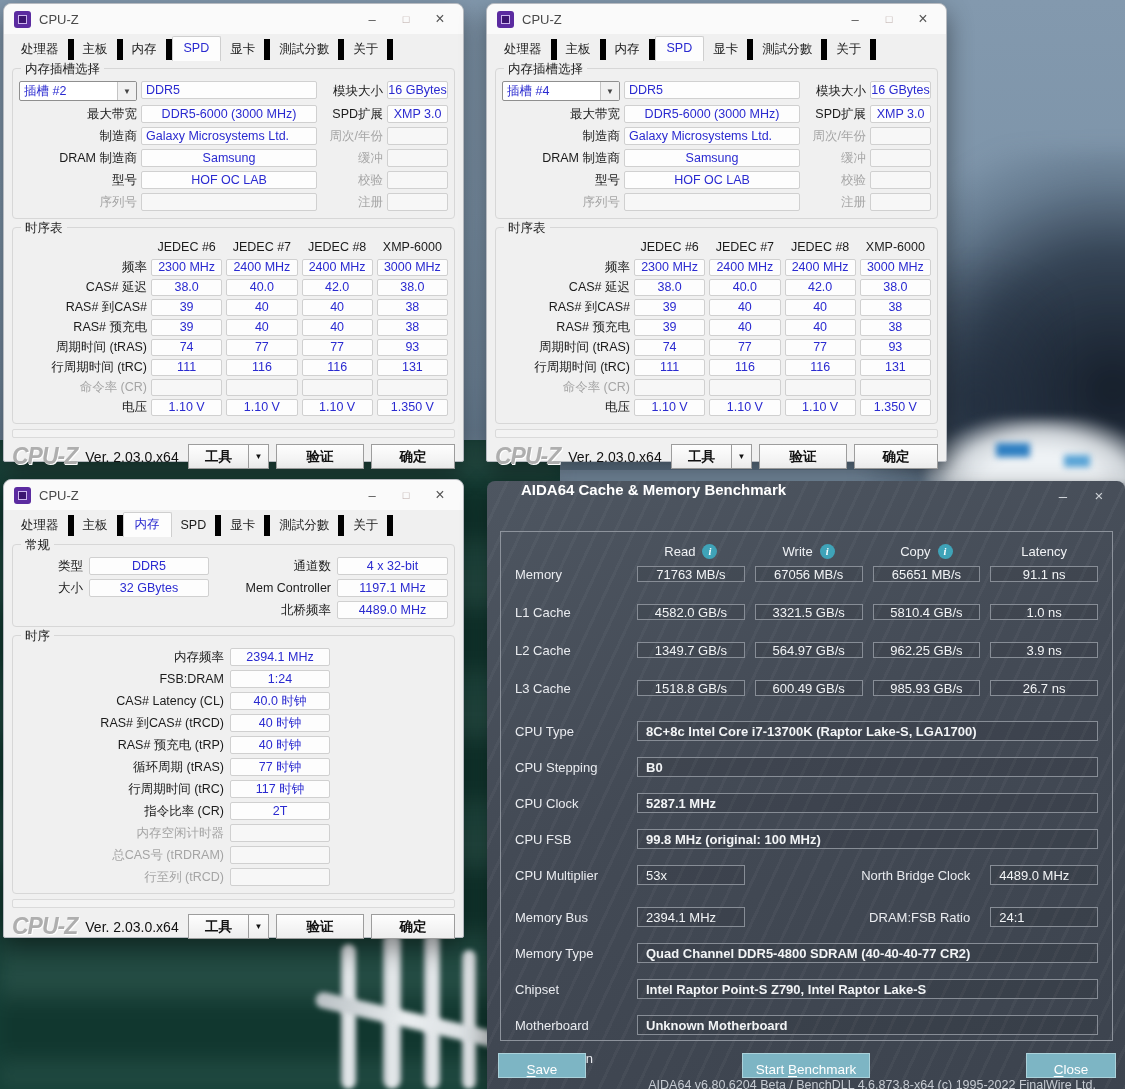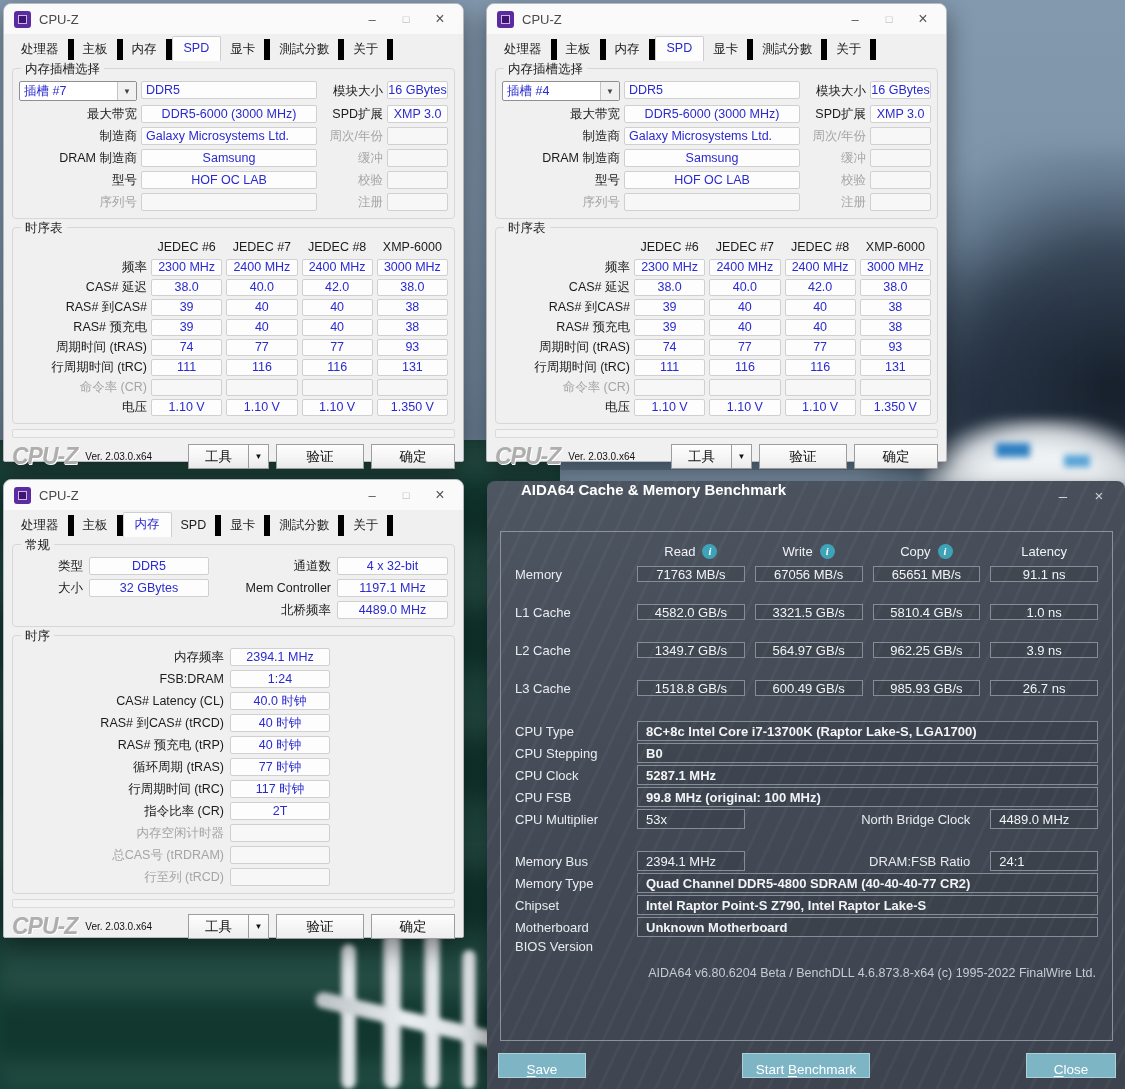--- a/index.html
+++ b/index.html
@@ -60,22 +60,22 @@
   .spd-grid { display:grid; grid-template-columns:118px 176px 62px 1fr; column-gap:4px; row-gap:4px; }
   .combo { display:flex; height:20px; border:1px solid #8f8f8f; background:#fff; border-radius:2px; overflow:hidden; }
   .combo-text { flex:1; color:#2a2ad0; padding:2px 4px; line-height:15px; white-space:nowrap; }
   .combo-btn { width:19px; border-left:1px solid #c4c4c4; background:#f1f1f1; display:flex; align-items:center; justify-content:center; font-size:8px; color:#444; }
   .tim-grid { display:grid; grid-template-columns:128px repeat(4,1fr); column-gap:4px; row-gap:3px; align-items:center; }
   .tim-head { text-align:center; white-space:nowrap; padding-bottom:2px; }
   .tbox { height:17px; line-height:15px; }
   .status { height:9px; border:1px solid #dadada; border-radius:2px; margin:5px 8px 0; background:#f3f3f3; }
   .cz-footer { display:flex; align-items:center; padding:5px 8px 0; gap:8px; }
   .cz-logo { font-style:italic; font-weight:bold; font-size:23px; letter-spacing:-1px; color:#aeaeae; text-shadow:1px 1px 0 #fff; }
-  .cz-ver { font-size:10px; color:#111; white-space:nowrap; }
-  .btnrow { display:flex; margin-left:auto; align-items:center; gap:7px; }
+  .cz-ver { font-size:14px; color:#111; white-space:nowrap; }
+  .btnrow { display:flex; margin-left:auto; align-items:center; gap:7px;font-weight:bold; }
   .wbtn { height:25px; background:linear-gradient(#fefefe,#ededed); border:1px solid #9d9d9d; display:flex; align-items:center; justify-content:center; font-size:13.5px; color:#111; white-space:nowrap; }
   .wbtn.tools { width:60px; border-right:none; }
   .wbtn.arrow { width:21px; font-size:8px; }
   .wbtn.validate { width:88px; }
   .wbtn.ok { width:84px; }
   .gen-grid { display:grid; grid-template-columns:64px 120px 116px 1fr; column-gap:6px; row-gap:4px; }
   .mtim-grid { display:grid; grid-template-columns:205px 100px 1fr; column-gap:6px; row-gap:4px; }
 
   
   .aida { left:487px; top:481px; width:638px; height:608px; color:#fff; border-radius:8px 8px 0 0;
@@ -87,21 +87,21 @@
   .ai-title { font-weight:bold; font-size:15px; flex:1; color:#fff; }
   .ai-ctrl { width:36px; height:28px; display:flex; align-items:center; justify-content:center; color:#cfd3d8; font-size:15px; }
   .ai-box { position:absolute; left:13px; top:50px; width:613px; height:510px; border:1px solid #8d939c; padding:12px 14px 0; }
   .bgrid { display:grid; grid-template-columns:112px repeat(4,1fr); column-gap:10px; align-items:center; }
   .bhead { display:flex; align-items:center; justify-content:center; gap:7px; color:#f0f2f5; }
   .info-i { width:15px; height:15px; border-radius:50%; background:#3fa3b8; color:#fff; font-size:10.5px; font-weight:bold; font-style:italic; display:flex; align-items:center; justify-content:center; font-family:"Liberation Serif", serif; }
   .bbox { height:16px; border:1px solid #878d96; background:rgba(0,0,0,0.07); display:flex; align-items:center; justify-content:center; color:#f2f4f6; }
   .brow { margin-top:22px; }
   .brow.first { margin-top:7px; }
   .blabel { color:#e9ebef; }
-  .irow { margin-top:2px; align-items:stretch; }
+  .irow { margin-top:16px; align-items:stretch; }
   .ibox { height:20px; border:1px solid #878d96; background:rgba(0,0,0,0.07); display:flex; align-items:center; padding:0 8px; color:#f2f4f6; white-space:nowrap; overflow:hidden; }
   .ibox.full { grid-column:2/6;font-weight:bold; }
   .ilabel { display:flex; align-items:center; color:#e9ebef; white-space:nowrap; }
   .ilabel.right { grid-column:3/5; justify-content:flex-end; padding-right:10px;text-align:center; }
   .sec1 { margin-top:25px; }
   .sec2 { margin-top:22px; }
   .ai-version { text-align:right; color:#c6cbd2; margin-top:12px; padding-right:2px; font-size:12.5px; }
   .abtn { position:absolute; bottom:11px; height:25px; background:#7db5c4; border:1px solid #abd2db; color:#fff; display:flex; align-items:flex-end; justify-content:center; font-size:13.5px; }
   .abtn u { text-decoration:underline; text-underline-offset:2px; }
   .abtn.save { left:11px; width:88px; }
@@ -143,21 +143,21 @@
     <div class="cz-tab active">SPD</div>
     <div class="cz-tab">显卡</div>
     <div class="cz-tab">測試分數</div>
     <div class="cz-tab">关于</div>
   </div>
   <div class="cz-body">
     <div class="grp">
       <div class="grp-title">内存插槽选择</div>
       <div class="spd-grid">
         <div class="combo">
-          <div class="combo-text">插槽 #7</div>
+          <div class="combo-text">插槽 #2</div>
           <div class="combo-btn">▼</div>
         </div>
         <div class="fld left">DDR5</div>
         <div class="lb">模块大小</div>
         <div class="fld">16 GBytes</div>
 
         <div class="lb">最大带宽</div>
         <div class="fld">DDR5-6000 (3000 MHz)</div>
         <div class="lb">SPD扩展</div>
         <div class="fld">XMP 3.0</div>

